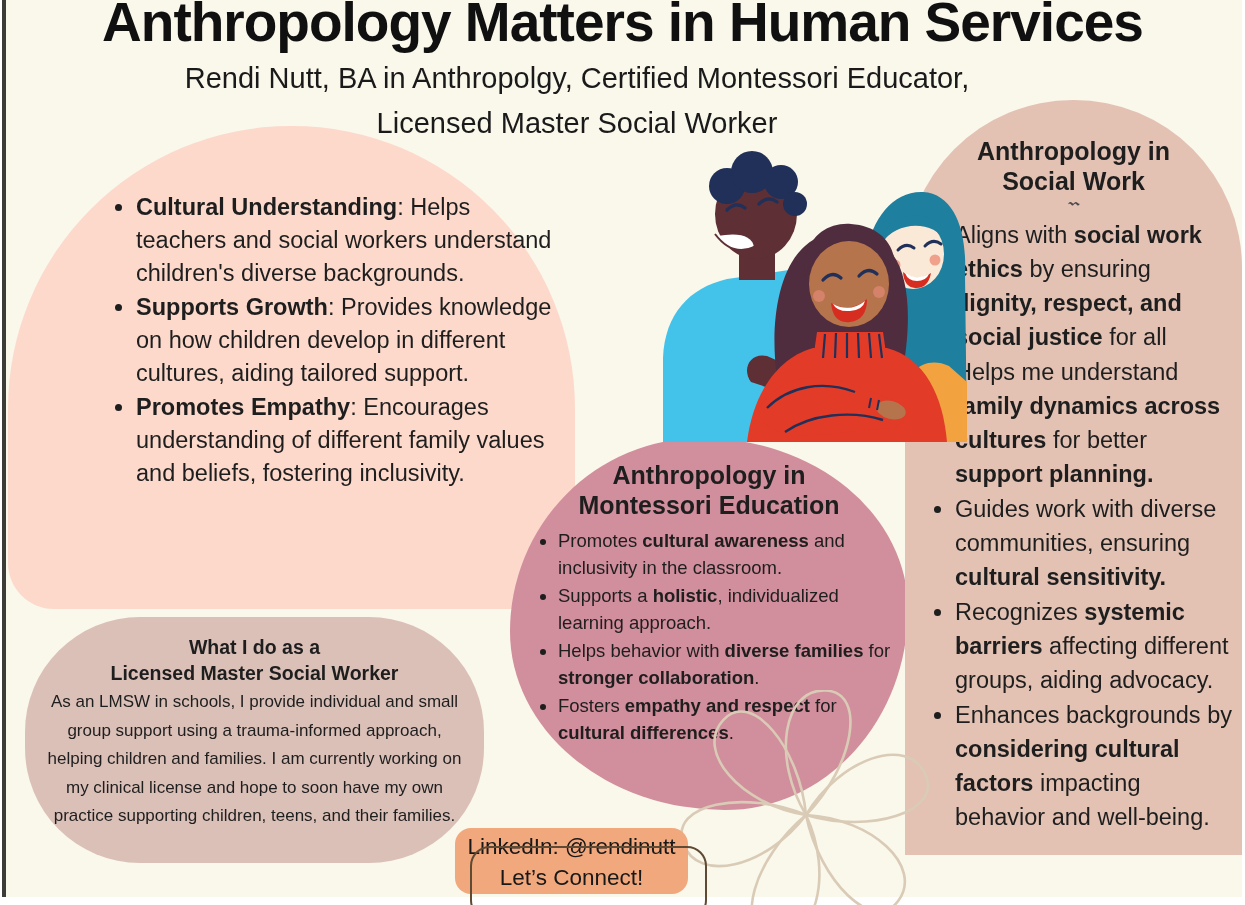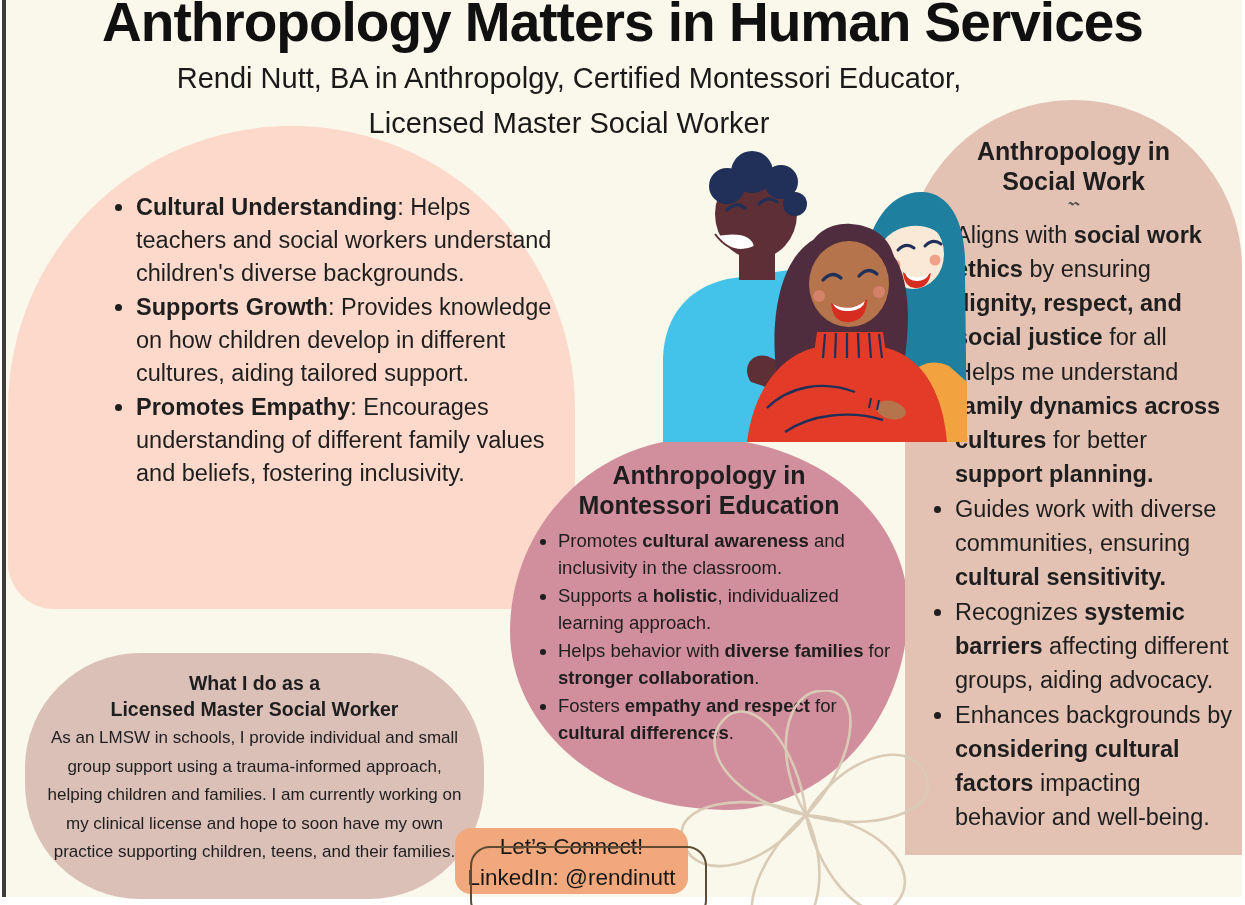--- a/index.html
+++ b/index.html
@@ -17,21 +17,21 @@
     position:absolute;left:2px;top:0;width:4px;height:897px;
     background:#3c3c38;
   }
   
   .title{
     position:absolute;left:0;top:-10px;width:1245px;margin:0;
     text-align:center;font-size:55px;font-weight:bold;letter-spacing:-1px;
     color:#101010;white-space:nowrap;
   }
   .subtitle{
-    position:absolute;left:4px;top:56px;width:1130px;
+    position:absolute;left:12px;top:56px;width:1130px;
     text-align:center;font-size:29px;line-height:45px;color:#1a1a1a;
   }
   
   .blob{position:absolute;box-sizing:border-box;}
   .blob-why{
     left:8px;top:126px;width:567px;height:483px;
     background:#fcd9cb;
     border-radius:283px 283px 46px 46px;
   }
   .blob-why h2{
@@ -41,21 +41,20 @@
   .blob-why ul{
     margin:6px 0 12px 0;padding:0 18px 0 128px;
     font-size:23.5px;line-height:33px;
   }
   .blob-why li{margin:0 0 1px 0;}
 
   .blob-lmsw{
     left:25px;top:617px;width:459px;height:246px;
     background:#dbc0b8;border-radius:115px;
     text-align:center;
-    margin-top:36px;
   }
   .blob-lmsw h2{
     margin:17px 0 0 0;font-size:19.5px;line-height:26px;font-weight:bold;
   }
   .blob-lmsw p{
     margin:2px 0 0 0;padding:0 13px;font-size:17px;line-height:28.5px;
   }
 
   .blob-mont{
     left:510px;top:438px;width:398px;height:372px;
@@ -233,16 +232,16 @@
     <path d="M130,286 C156,268 196,264 228,274" stroke="#203058" stroke-width="2.4" fill="none"></path>
     <ellipse cx="236" cy="264" rx="15" ry="9" fill="#b5744c" transform="rotate(14 236 264)"></ellipse>
     <g stroke="#203058" stroke-width="2">
       <line x1="216" y1="252" x2="214" y2="262"></line>
         <line x1="224" y1="254" x2="222" y2="264"></line>
     </g>
   </g>
 </svg>
 
 <button class="connect-btn">
+  <div>LinkedIn: @rendinutt</div>
   <div>Let’s Connect!</div>
-  <div>LinkedIn: @rendinutt</div>
 </button>
 <div class="connect-outline"></div>
 
 </body></html>

